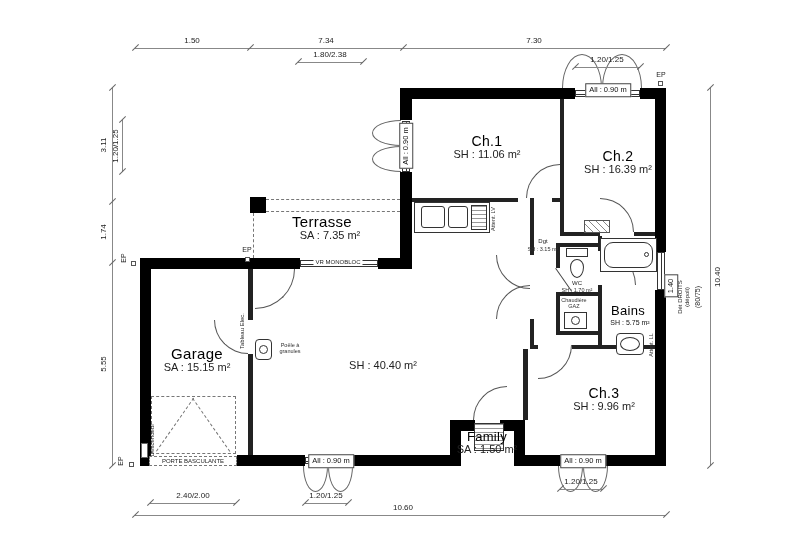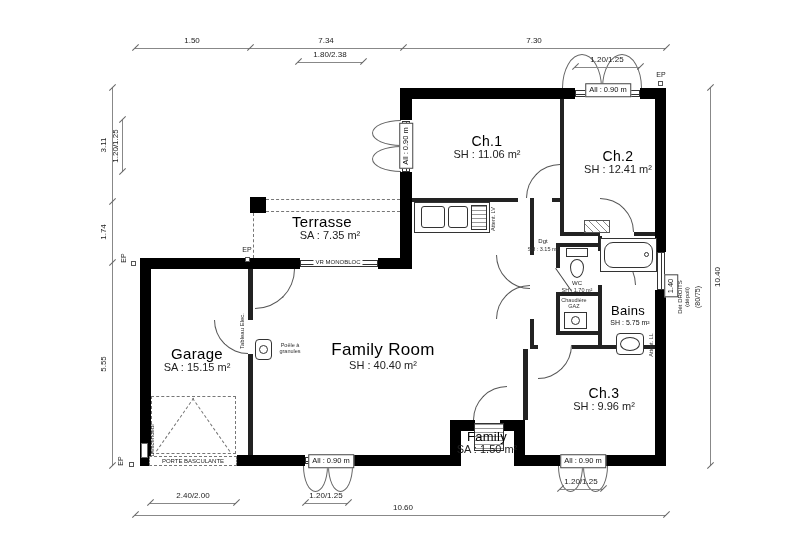--- a/index.html
+++ b/index.html
@@ -187,24 +187,23 @@
 
   <div class="fix" style="left:255px;top:339px;width:17px;height:21px;border-radius:4px"></div>
   <div class="fix" style="left:259px;top:345px;width:9px;height:9px;border-radius:50%"></div>
   <div class="lab t5 pre" style="left:290px;top:348px">Poêle à
 granules</div>
   <div class="vlab t6" style="left:242px;top:331px">Tableau Elec.</div>
 
   <div class="lab name name-md" style="left:487px;top:141px">Ch.1</div>
   <div class="lab area" style="left:487px;top:154px">SH : 11.06 m²</div>
   <div class="lab name name-md" style="left:618px;top:156px">Ch.2</div>
-  <div class="lab area" style="left:618px;top:169px">SH : 12.41 m²</div>
+  <div class="lab area" style="left:618px;top:169px">SH : 16.39 m²</div>
   <div class="lab name name-md" style="left:604px;top:393px">Ch.3</div>
   <div class="lab area" style="left:604px;top:406px">SH : 9.96 m²</div>
-  <div class="lab name name-lg" style="left:383px;top:350px">Family Room</div>
   <div class="lab area" style="left:383px;top:365px">SH : 40.40 m²</div>
   <div class="lab name" style="left:197px;top:354px">Garage</div>
   <div class="lab area" style="left:197px;top:367px">SA : 15.15 m²</div>
   <div class="lab name" style="left:322px;top:222px">Terrasse</div>
   <div class="lab area" style="left:330px;top:235px">SA : 7.35 m²</div>
   <div class="lab name name-sm" style="left:487px;top:437px">Family</div>
   <div class="lab area" style="left:487px;top:449px">SA : 1.50 m²</div>
   <div class="lab name name-sm" style="left:628px;top:311px">Bains</div>
   <div class="lab" style="left:630px;top:323px;font-size:7px">SH : 5.75 m²</div>
   <div class="lab t6" style="left:543px;top:241px">Dgt</div>

